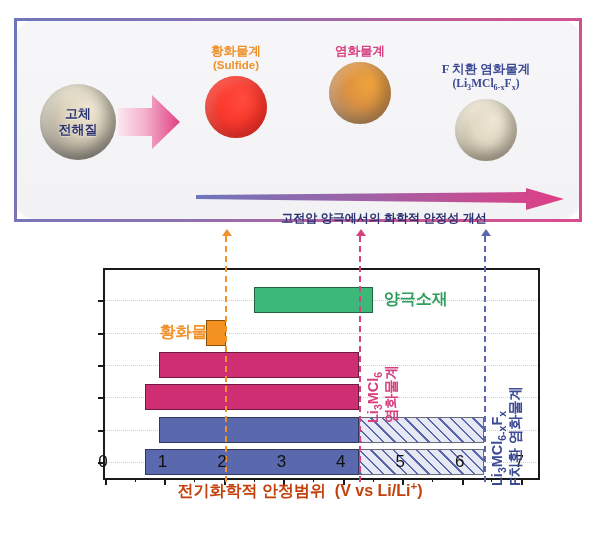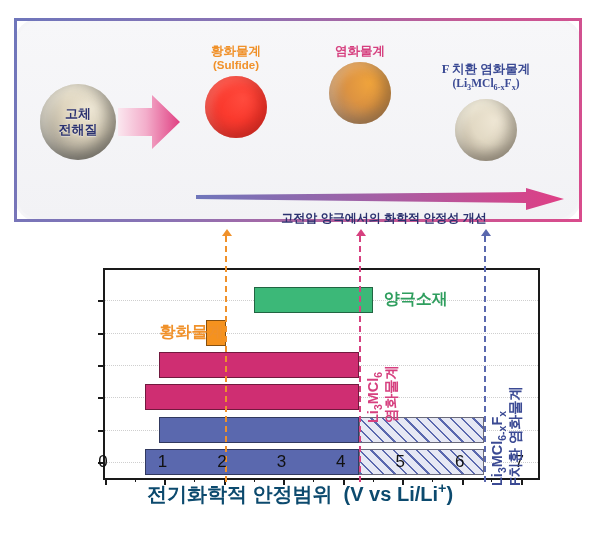--- a/index.html
+++ b/index.html
@@ -102,21 +102,21 @@
   }
   .ytick{position:absolute;left:-7px;width:7px;height:0;border-top:2px solid #1a1a1a;}
   .xtick{position:absolute;bottom:-7px;width:0;height:7px;border-left:2px solid #1a1a1a;}
   .xtick.minor{bottom:-4px;height:4px;border-left-width:1.6px;}
   .xnum{
     position:absolute;top:216px;font-size:17px;color:#111;
     transform:translateX(-50%);
   }
   #xaxis-title{
     position:absolute;left:0;top:244px;width:600px;text-align:center;
-    font-size:20px;font-weight:bold;color:#0c4a6e;
+    font-size:16px;font-weight:bold;color:#c2410c;
   }
   #xaxis-title .unit{font-weight:bold;}
   .vline{
     position:absolute;width:0;top:-34px;height:246px;
     border-left:2px dashed;
   }
   .vline .head{
     position:absolute;left:-5px;top:-7px;width:0;height:0;
     border-left:5px solid transparent;border-right:5px solid transparent;
   }

